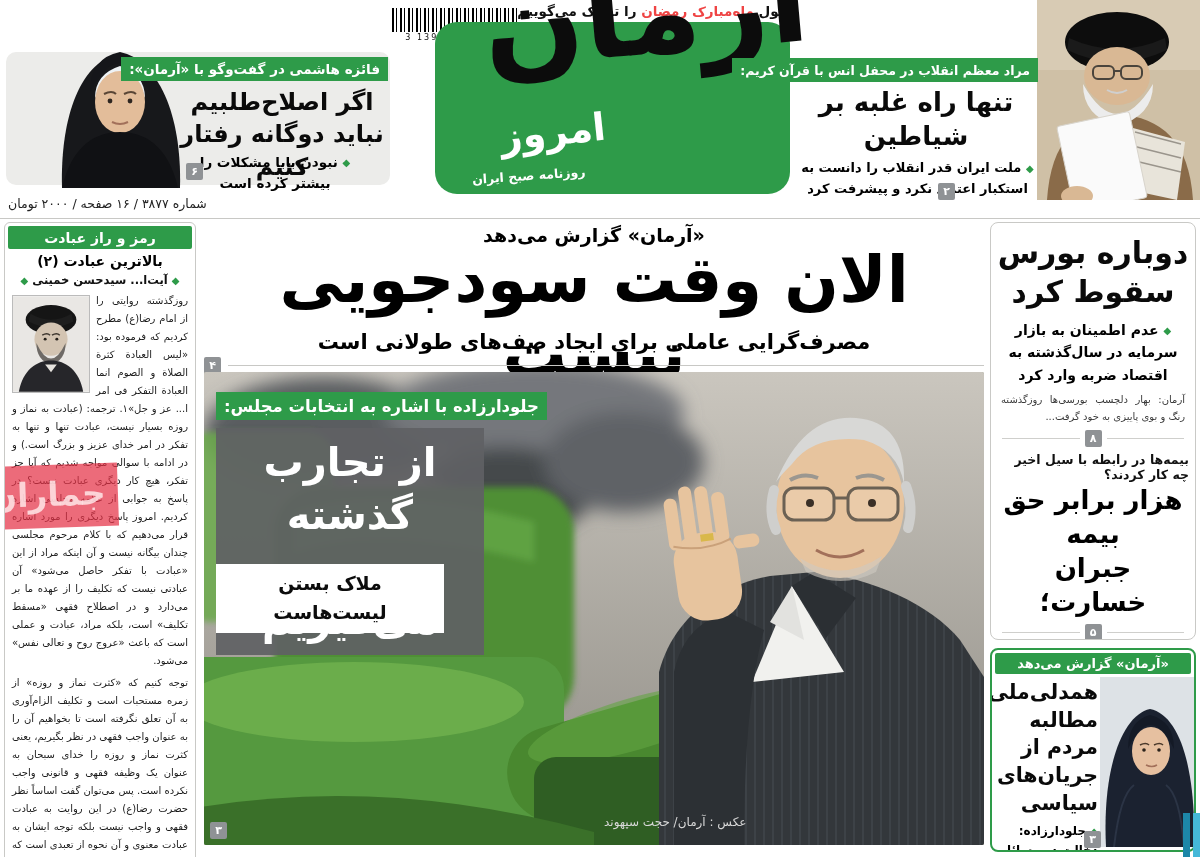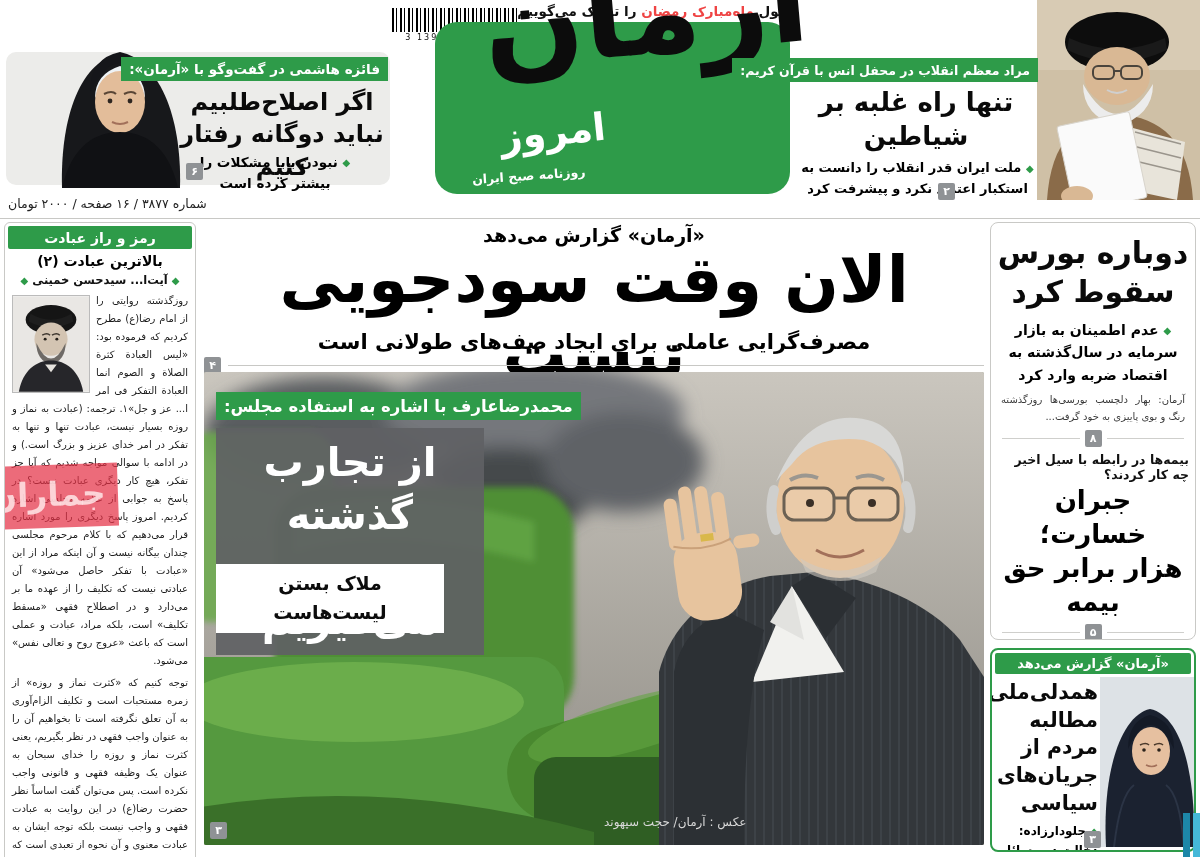--- a/index.html
+++ b/index.html
@@ -275,21 +275,21 @@
         <rect x="470" y="122" width="13" height="52" rx="6" fill="#e7c49e"></rect>
         <rect x="486" y="112" width="13" height="60" rx="6" fill="#e7c49e"></rect>
         <rect x="502" y="114" width="13" height="58" rx="6" fill="#e7c49e"></rect>
         <rect x="518" y="122" width="13" height="50" rx="6" fill="#e7c49e"></rect>
         <rect x="534" y="168" width="26" height="13" rx="6" fill="#e7c49e"></rect>
         <rect x="502" y="162" width="13" height="7" fill="#d9b84a"></rect>
         <path d="M474,170 q30,10 58,0" stroke="#caa17a" stroke-width="2" fill="none"></path>
       </g>
     </svg>
     <div class="green-bar photo-kicker" style="position:absolute;">
-      <span>محمدرضاعارف با اشاره به استفاده مجلس:</span>
+      <span>جلودارزاده با اشاره به انتخابات مجلس:</span>
     </div>
     <div class="photo-headline" style="position:absolute;">
       <div>از تجارب گذشته</div>
       <div>درس می‌گیریم</div>
     </div>
     <div class="photo-deck" style="position:absolute;">
       <div>ملاک بستن لیست‌هاست</div>
     </div>
     <div class="photo-caption">عکس : آرمان/ حجت سپهوند</div>
     <span class="badge photo-badge">۳</span>
@@ -303,22 +303,22 @@
     <div class="rc-bullet">
       <span class="diamond">◆</span>
       <span>عدم اطمینان به بازار سرمایه در سال‌گذشته به اقتصاد ضربه وارد کرد</span>
     </div>
     <div class="rc-body">آرمان: بهار دلچسب بورسی‌ها روزگذشته رنگ و بوی پاییزی به خود گرفت...</div>
     <div class="rc-div">
       <span class="badge">۸</span>
     </div>
     <div class="rc-kicker">بیمه‌ها در رابطه با سیل اخیر چه کار کردند؟</div>
     <div class="rc-h2">
+      <div>هزار برابر حق بیمه</div>
       <div>جبران خسارت؛</div>
-      <div>هزار برابر حق بیمه</div>
     </div>
     <div class="rc-div">
       <span class="badge">۵</span>
     </div>
 
   </div>
 
   <div class="abs green-box">
     <div class="green-bar gb-header">
       <span>«آرمان» گزارش می‌دهد</span>

